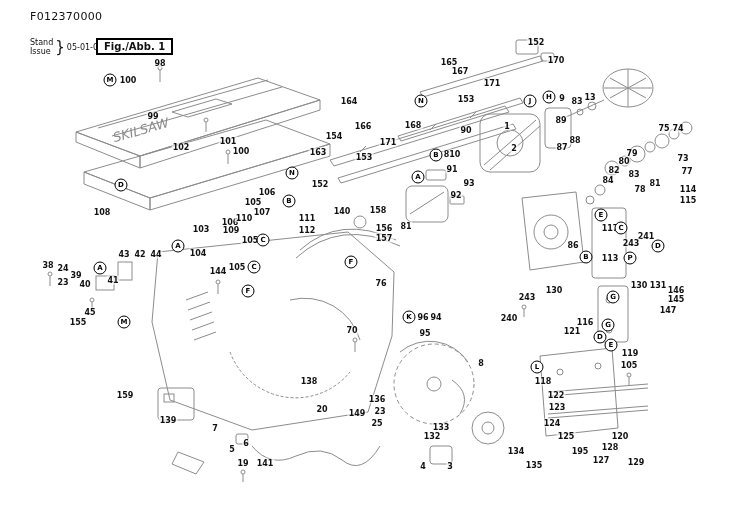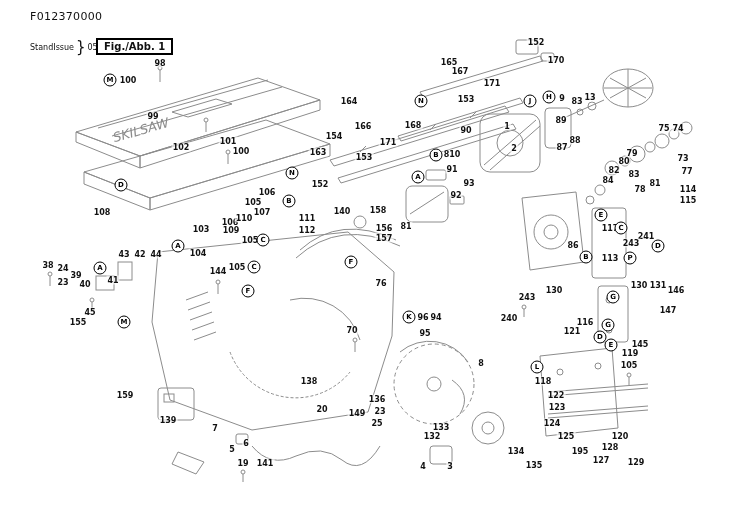--- a/index.html
+++ b/index.html
@@ -3,21 +3,21 @@
 <meta charset="utf-8">
 <style>
   html,body{margin:0;padding:0;}
   body{
     width:730px;height:516px;background:#ffffff;position:relative;overflow:hidden;
     font-family:"DejaVu Sans","Liberation Sans",sans-serif;color:#111;
   }
   .page{position:absolute;inset:0;}
   .doc-number{position:absolute;left:30px;top:10px;font-size:11px;letter-spacing:.3px;}
   .stand-block{position:absolute;left:30px;top:38px;font-size:8px;display:flex;align-items:center;gap:1px;}
-  .stand-words{display:flex;flex-direction:row;line-height:9px;}
+  .stand-words{display:flex;flex-direction:column;line-height:9px;}
   .brace{font-size:15px;font-weight:400;margin:0 1px;}
   .fig-box{position:absolute;left:96px;top:38px;border:2px solid #000;padding:1px 6px;font-weight:bold;font-size:10px;background:#fff;}
   .footer{position:absolute;left:30px;top:445px;font-size:8px;line-height:10.5px;}
   svg.art{position:absolute;left:0;top:0;width:730px;height:516px;}
   #callouts{position:absolute;inset:0;}
   .co{
     position:absolute;transform:translate(-50%,-50%);
     font-size:8px;font-weight:bold;white-space:nowrap;color:#111;
     background:rgba(255,255,255,.65);padding:0 1px;line-height:9px;
   }
@@ -299,21 +299,21 @@
       <span class="co" style="left: 631px; top: 243px;">243</span>
       <span class="co" style="left: 610px; top: 258px;">113</span>
       <span class="co" style="left: 554px; top: 290px;">130</span>
       <span class="co" style="left: 527px; top: 297px;">243</span>
       <span class="co" style="left: 509px; top: 318px;">240</span>
       <span class="co" style="left: 585px; top: 322px;">116</span>
       <span class="co" style="left: 572px; top: 331px;">121</span>
       <span class="co" style="left: 639px; top: 285px;">130</span>
       <span class="co" style="left: 658px; top: 285px;">131</span>
       <span class="co" style="left: 676px; top: 290px;">146</span>
-      <span class="co" style="left: 640px; top: 299px; margin-top: 45px;">145</span>
+      <span class="co" style="left: 676px; top: 299px;">145</span>
       <span class="co" style="left: 668px; top: 310px;">147</span>
       <span class="co" style="left: 630px; top: 353px;">119</span>
       <span class="co" style="left: 629px; top: 365px;">105</span>
       <span class="co" style="left: 543px; top: 381px;">118</span>
       <span class="co" style="left: 556px; top: 395px;">122</span>
       <span class="co" style="left: 557px; top: 407px;">123</span>
       <span class="co" style="left: 552px; top: 423px;">124</span>
       <span class="co" style="left: 566px; top: 436px;">125</span>
       <span class="co" style="left: 580px; top: 451px;">195</span>
       <span class="co" style="left: 601px; top: 460px;">127</span>

